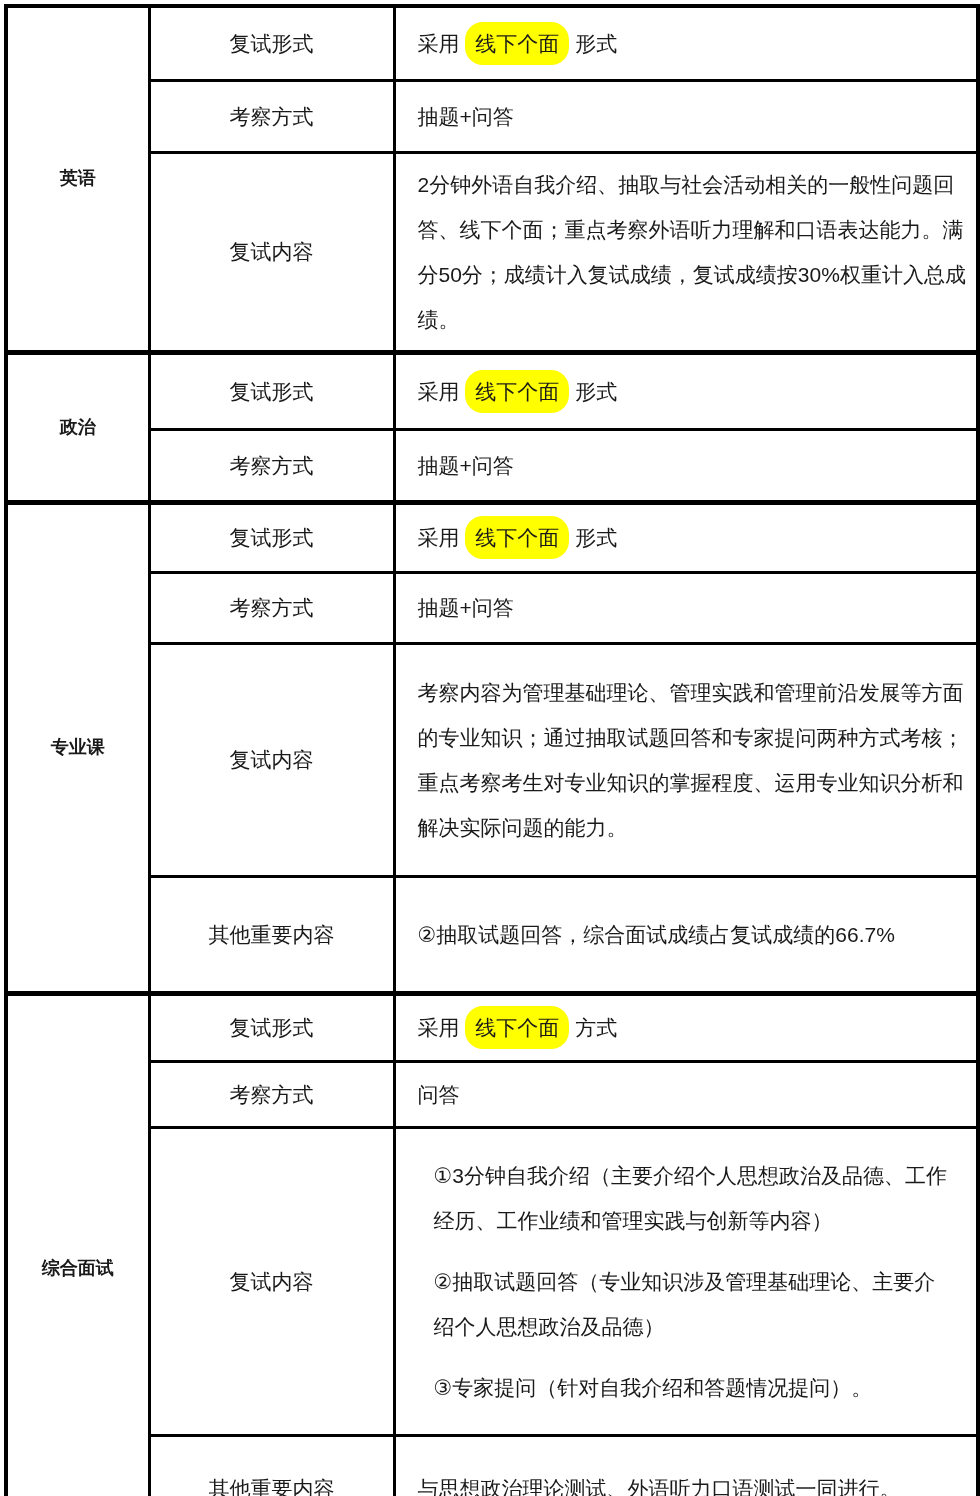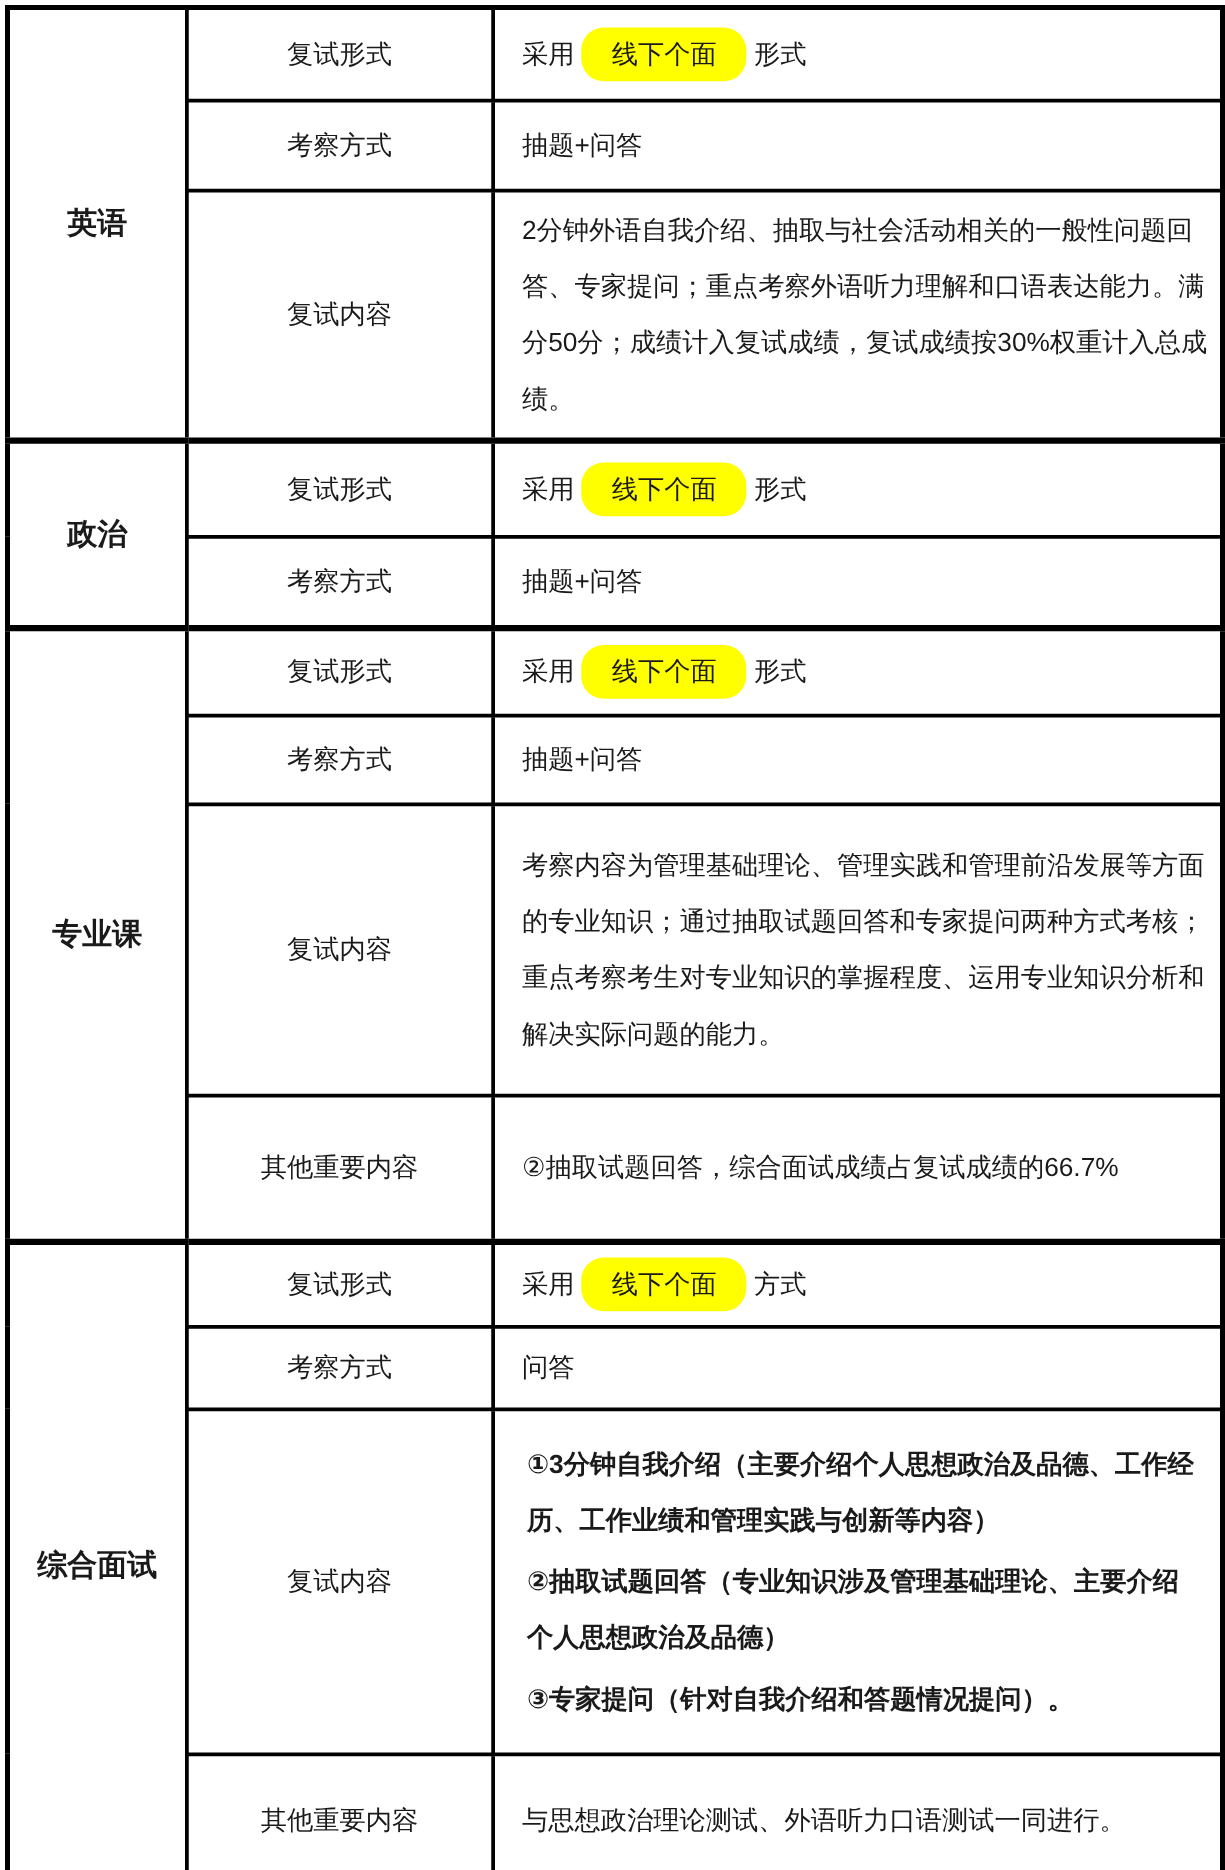--- a/index.html
+++ b/index.html
@@ -25,59 +25,60 @@
     vertical-align: middle;
     font-size: 21px;
     line-height: 45px;
     overflow: hidden;
   }
   tr.sec > td { border-top-width: 5px; }
   td.c1 {
     width: 143px;
     text-align: center;
     font-weight: 700;
-    font-size: 24px;
+    font-size: 18px;
     padding: 0 4px;
+    font-family: Liberation Serif, serif;
   }
   td.c2 {
     width: 245px;
     text-align: center;
     padding: 0 8px;
   }
   td.c3 {
     width: 584px;
     text-align: left;
     padding: 8px 10px 8px 22px;
   }
   mark.hl {
     background: var(--hl, #ffff00);
     color: inherit;
-    padding: 10px 24px;
+    padding: 10px 10px;
     border-radius: 18px;
   }
-  .line { margin: 4px; font-weight: bold; }
+  .line { margin: 16px; }
 </style>
 </head>
 <body>
 
 <table class="review-table">
   <tbody>
 
     <tr style="height:74px;">
       <td class="c1" rowspan="3">英语</td>
       <td class="c2">复试形式</td>
       <td class="c3"><span>采用 </span><mark class="hl">线下个面</mark><span> 形式</span></td>
     </tr>
     <tr style="height:72px;">
       <td class="c2">考察方式</td>
       <td class="c3">抽题+问答</td>
     </tr>
     <tr style="height:186px;">
       <td class="c2">复试内容</td>
-      <td class="c3">2分钟外语自我介绍、抽取与社会活动相关的一般性问题回答、专家提问；重点考察外语听力理解和口语表达能力。满分50分；成绩计入复试成绩，复试成绩按30%权重计入总成绩。</td>
+      <td class="c3">2分钟外语自我介绍、抽取与社会活动相关的一般性问题回答、线下个面；重点考察外语听力理解和口语表达能力。满分50分；成绩计入复试成绩，复试成绩按30%权重计入总成绩。</td>
     </tr>
 
     <tr class="sec" style="height:77px;">
       <td class="c1" rowspan="2">政治</td>
       <td class="c2">复试形式</td>
       <td class="c3"><span>采用 </span><mark class="hl">线下个面</mark><span> 形式</span></td>
     </tr>
     <tr style="height:73px;">
       <td class="c2">考察方式</td>
       <td class="c3">抽题+问答</td>

